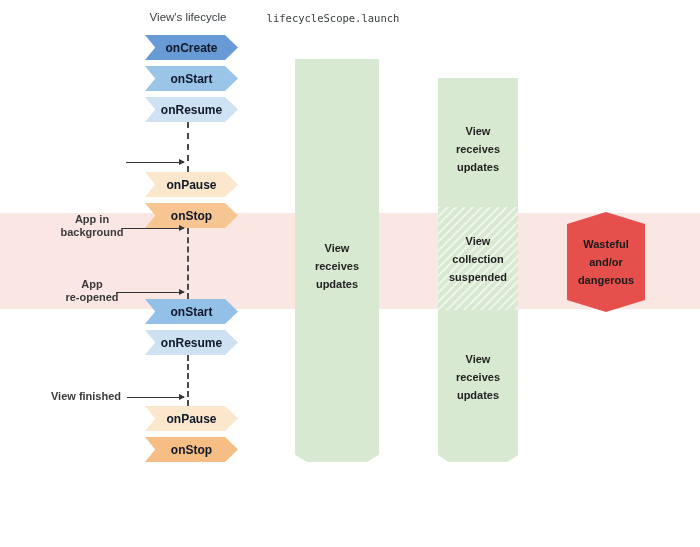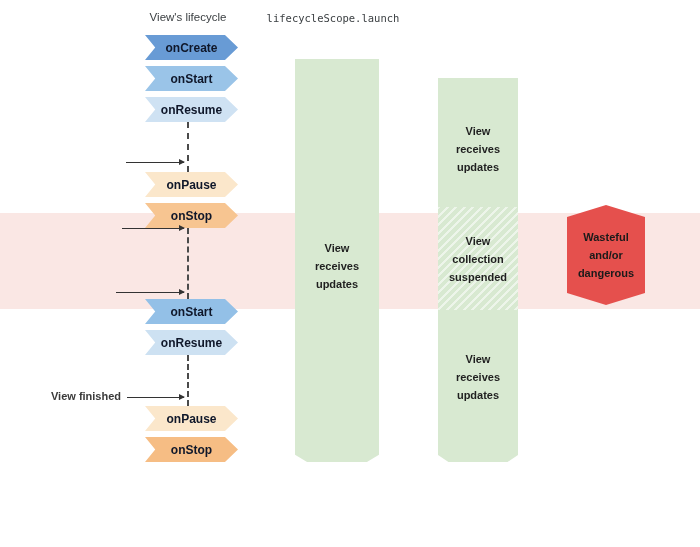--- a/index.html
+++ b/index.html
@@ -60,21 +60,21 @@
     clip-path:polygon(0 0,100% 0,100% 93.3%,50% 100%,0 93.3%);}
   .gtxt{width:100%;text-align:center;font-weight:bold;font-size:11px;line-height:18px;
     color:#1f1f1f;white-space:pre-line;}
   .gt-mid{top:180px;}
   .gt-r1{top:44px;}
   .gt-r3{top:272px;}
   .hatch{left:0;top:129px;width:100%;height:103px;
     background:repeating-linear-gradient(135deg,rgba(255,255,255,0.55) 0 2px,rgba(0,0,0,0) 2px 6px);
     display:flex;align-items:center;justify-content:center;}
   
-  .red-shape{left:567px;top:205px;width:78px;height:100px;background:#e5504d;
+  .red-shape{left:567px;top:212px;width:78px;height:100px;background:#e5504d;
     clip-path:polygon(50% 0,100% 12%,100% 88%,50% 100%,0 88%,0 12%);
     display:flex;align-items:center;justify-content:center;}
   .red-shape .gtxt{color:#1a1a1a;}
   
   .wm{font-size:17px;font-weight:bold;letter-spacing:1px;color:#9b9b9b;opacity:.5;
       font-family:"DejaVu Sans",sans-serif;white-space:nowrap;}
   .wm1{left:543px;top:505px;}
   .wm2{left:549px;top:509px;opacity:.35;}
 </style>
 </head>
@@ -115,20 +115,24 @@
       <span>onStop</span>
     </div>
   <div class="abs chev c9">
       <span>onResume</span>
     </div>
 
   <div class="abs dash d0"></div>
   <div class="abs dash d1"></div>
   <div class="abs dash d2"></div>
 
+  <div class="abs evt e1">App in
+background</div>
+  <div class="abs evt e2">App
+re-opened</div>
   <div class="abs evt e3">View finished</div>
   <div class="abs harrow a0"></div>
   <div class="abs harrow a1"></div>
   <div class="abs harrow a2"></div>
   <div class="abs harrow a3"></div>
 
   <div class="abs garrow g-mid">
     <div class="abs gtxt gt-mid">View
 receives
 updates</div>

